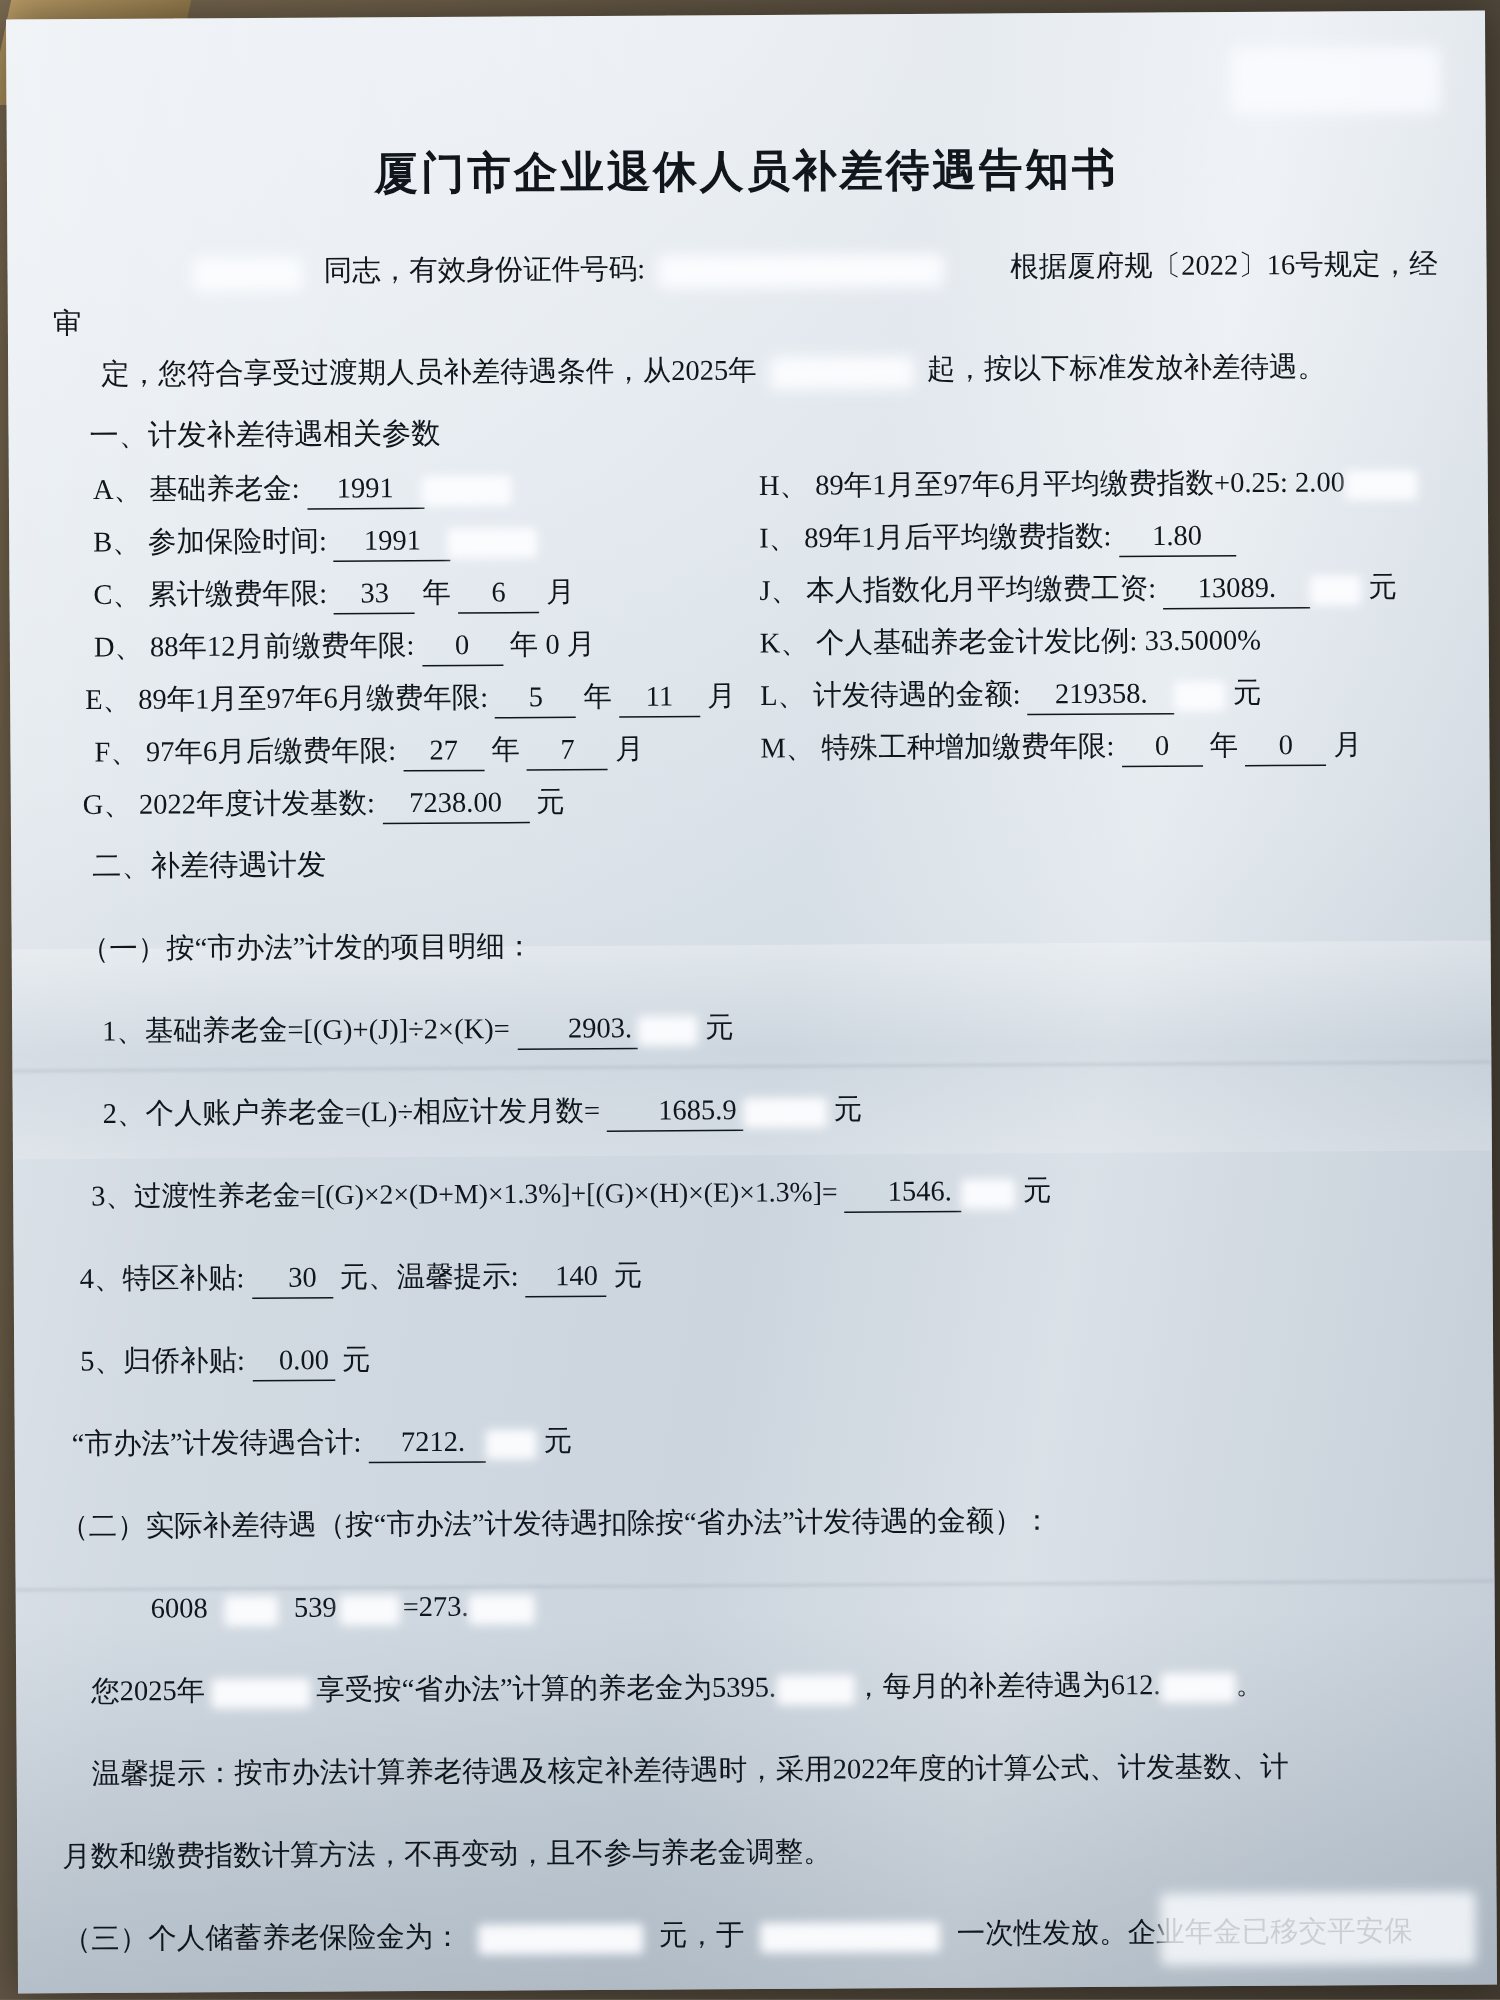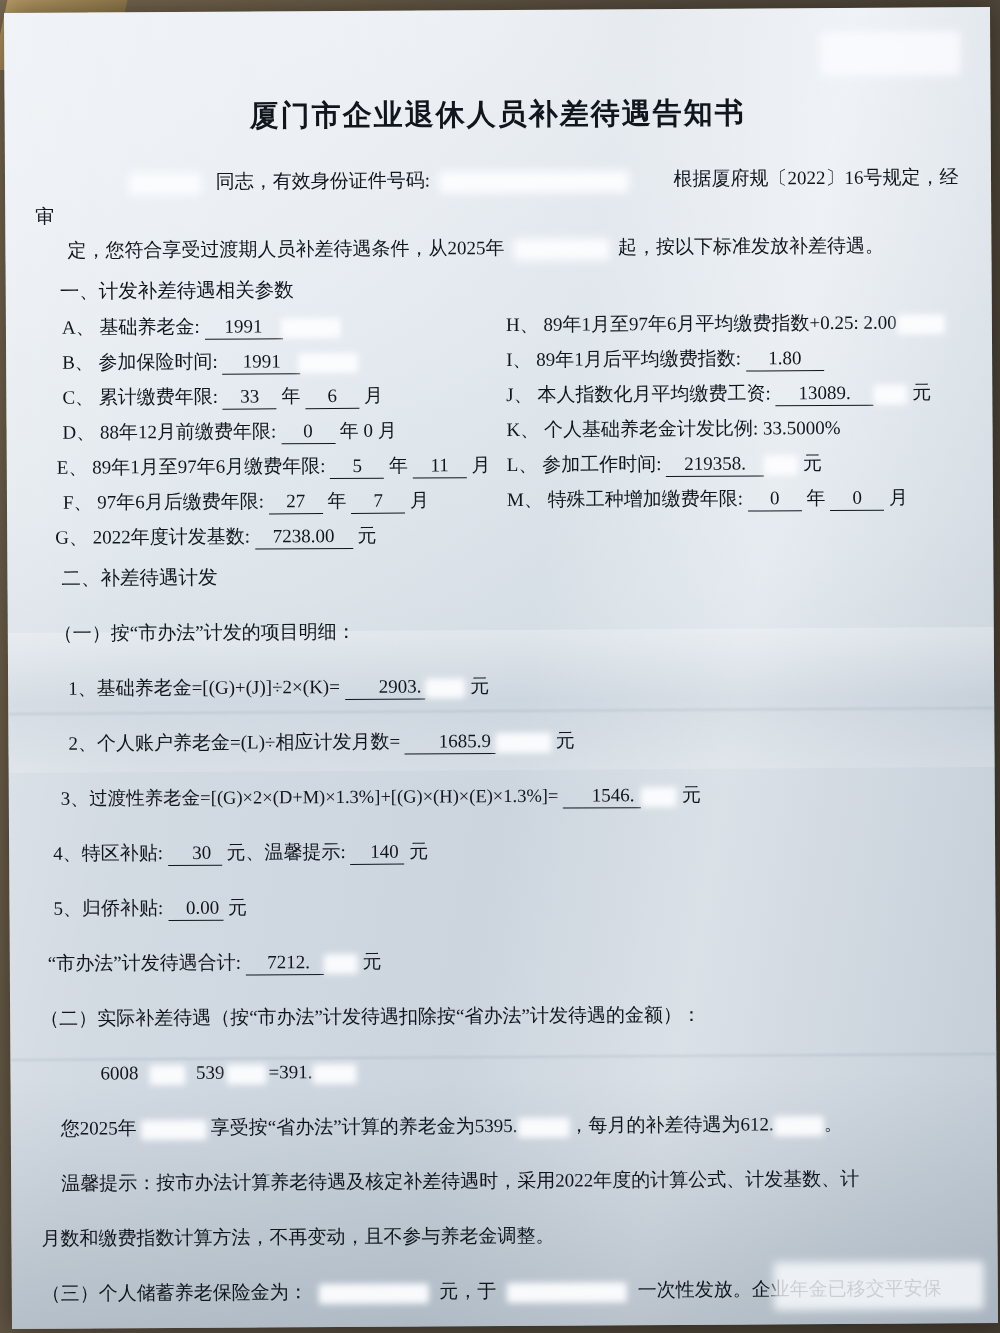--- a/index.html
+++ b/index.html
@@ -166,21 +166,21 @@
       <div class="colL">
         <span style="margin-left:20px">E</span>、
         <span>89年1月至97年6月缴费年限:</span>
         <span class="ul">5</span>
         <span>年</span>
         <span class="ul">11</span>
         <span>月</span>
       </div>
       <div class="colR">
         <span>L</span>、
-        <span>参加工作时间:</span>
+        <span>计发待遇的金额:</span>
         <span class="ul wide">219358.</span><span class="rd" style="width:34px"></span>
         <span>元</span>
       </div>
     </div>
 
     <div class="row">
       <div class="colL">
         <span style="margin-left:26px">F</span>、
         <span>97年6月后缴费年限:</span>
         <span class="ul">27</span>
@@ -247,21 +247,21 @@
       <span>“市办法”计发待遇合计:</span>
       <span class="ul w2">7212.</span><span class="rd" style="width:34px"></span>
       <span>元</span>
     </p>
 
     <p class="item2" style="text-indent:0">（二）实际补差待遇（按“市办法”计发待遇扣除按“省办法”计发待遇的金额）：</p>
 
     <p class="item" style="text-indent:60px">
       <span>6008</span>
       <span class="rd" style="width:36px;margin:0 6px"></span>
-      <span>539</span><span class="rd" style="width:40px;margin:0 2px"></span><span>=391.</span><span class="rd" style="width:44px"></span>
+      <span>539</span><span class="rd" style="width:40px;margin:0 2px"></span><span>=273.</span><span class="rd" style="width:44px"></span>
     </p>
 
     <p class="item" style="text-indent:20px">
       <span>您2025年</span><span class="rd" style="width:66px;margin:0 4px"></span><span>享受按“省办法”计算的养老金为5395.</span><span class="rd" style="width:52px"></span><span>，每月的补差待遇为612.</span><span class="rd" style="width:50px"></span><span>。</span>
     </p>
 
     <p class="item" style="text-indent:20px">温馨提示：按市办法计算养老待遇及核定补差待遇时，采用2022年度的计算公式、计发基数、计</p>
     <p class="item" style="text-indent:0">月数和缴费指数计算方法，不再变动，且不参与养老金调整。</p>
 
     <p class="item" style="text-indent:0">

